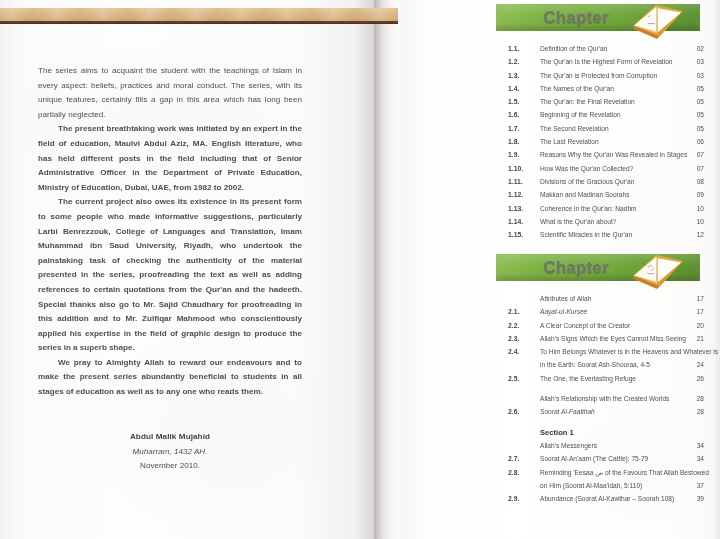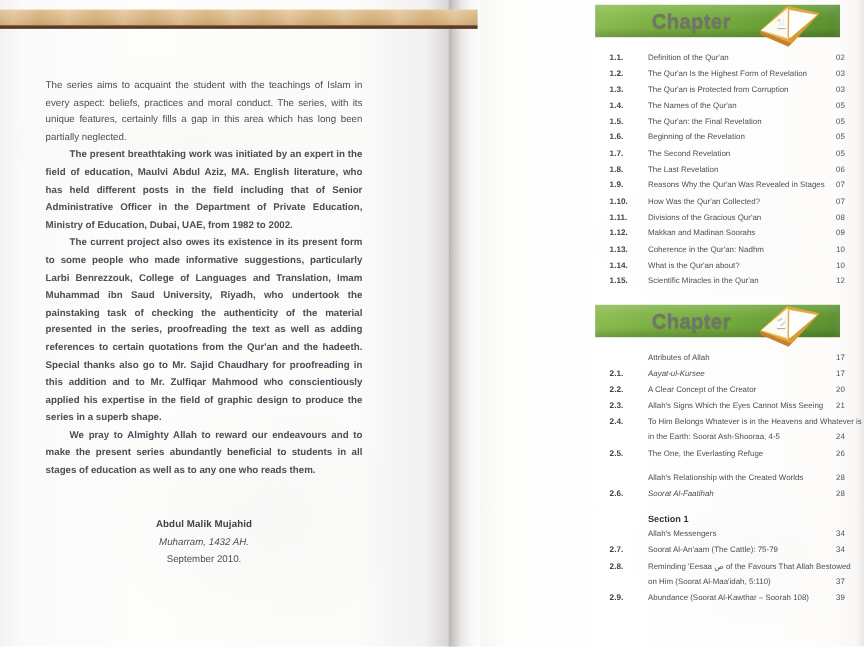--- a/index.html
+++ b/index.html
@@ -253,21 +253,21 @@
   <div class="body-text">
     <p>The series aims to acquaint the student with the teachings of Islam in every aspect: beliefs, practices and moral conduct. The series, with its unique features, certainly fills a gap in this area which has long been partially neglected.</p>
     <p class="indent">The present breathtaking work was initiated by an expert in the field of education, Maulvi Abdul Aziz, MA. English literature, who has held different posts in the field including that of Senior Administrative Officer in the Department of Private Education, Ministry of Education, Dubai, UAE, from 1982 to 2002.</p>
     <p class="indent">The current project also owes its existence in its present form to some people who made informative suggestions, particularly Larbi Benrezzouk, College of Languages and Translation, Imam Muhammad ibn Saud University, Riyadh, who undertook the painstaking task of checking the authenticity of the material presented in the series, proofreading the text as well as adding references to certain quotations from the Qur'an and the hadeeth. Special thanks also go to Mr. Sajid Chaudhary for proofreading in this addition and to Mr. Zulfiqar Mahmood who conscientiously applied his expertise in the field of graphic design to produce the series in a superb shape.</p>
     <p class="indent">We pray to Almighty Allah to reward our endeavours and to make the present series abundantly beneficial to students in all stages of education as well as to any one who reads them.</p>
   </div>
 
   <div class="signature">
     <div class="name">Abdul Malik Mujahid</div>
     <div class="date-hijri">Muharram, 1432 AH.</div>
-    <div class="date-greg">September 2010.</div>
+    <div class="date-greg">November 2010.</div>
   </div>
 
   <div class="chapter-banner" id="banner1" style="left:496px; top:4px; width:204px;">
     <div class="bar"></div>
     <div class="word">Chapter</div>
     <div class="book-badge">
       <svg width="56" height="40" viewBox="0 0 56 40" xmlns="http://www.w3.org/2000/svg">
         <g>
           <path d="M3 26 L26 5 L53 11 L30 36 Z" fill="#e0a93c"></path>
           <path d="M4 25.5 L26 6.5 L27.5 8.5 L27 33 Z" fill="#f0d08a"></path>

